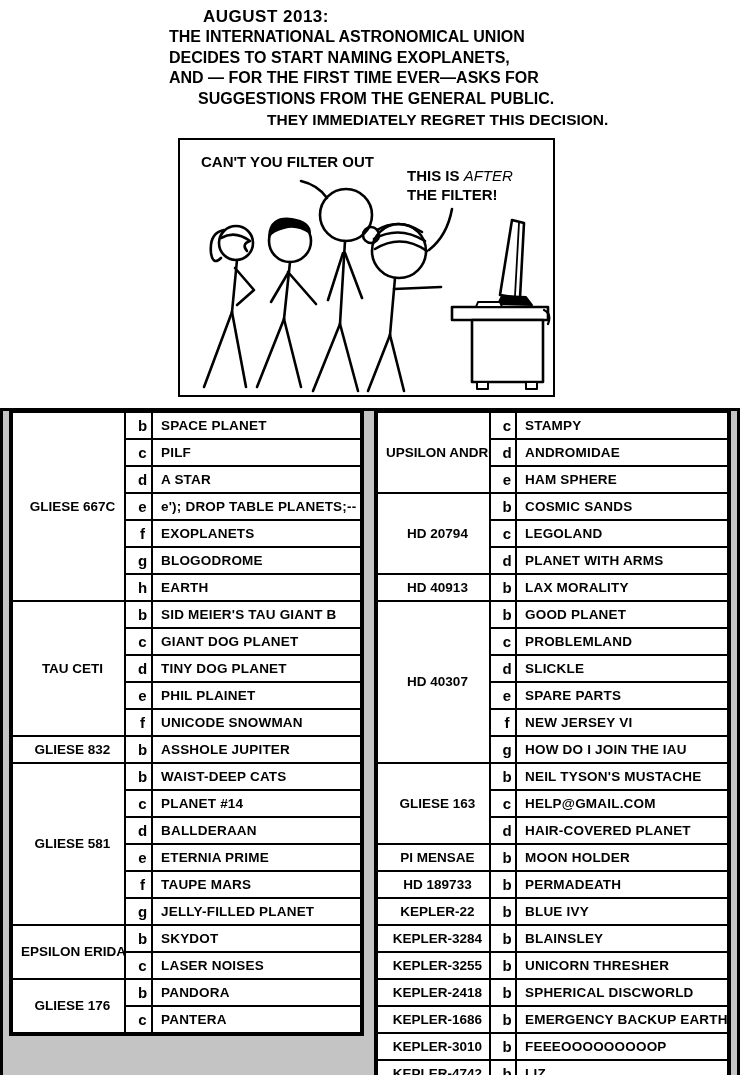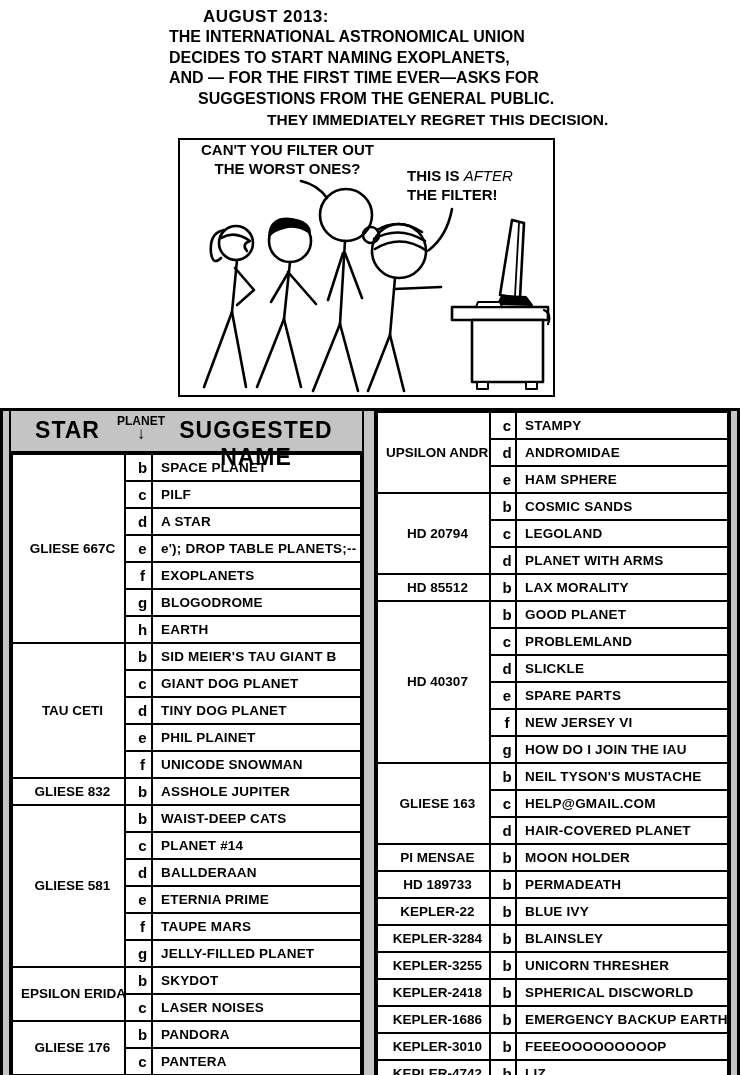--- a/index.html
+++ b/index.html
@@ -24,21 +24,21 @@
   .cap-l3{left:169px;top:89.5px;font-size:16px;margin-left:29px;}
   .cap-regret{left:267px;top:111px;font-size:15.5px;}
 
   
   .panel{
     position:absolute;left:178px;top:138px;width:373px;height:255px;
     border:2.5px solid var(--ink);background:#fff;
   }
   .panel svg{position:absolute;left:0;top:0;}
   .speech{position:absolute;font-weight:700;font-size:15px;line-height:19px;white-space:nowrap;}
-  .speech-left{left:21px;top:0;text-align:center;}
+  .speech-left{left:21px;top:12px;}
   .speech-right{left:227px;top:26px;}
   .speech .em{font-style:italic;font-weight:400;}
 
   
   .table-block{
     position:absolute;left:0;top:408px;width:740px;height:667px;
     background:var(--gray);
     border:3px solid var(--ink);border-bottom:none;
     box-sizing:border-box;overflow:hidden;
   }
@@ -141,37 +141,30 @@
       </g>
       <g>
         <path d="M332,80 L344,83 L340,158 L320,155 Z" fill="#fff"></path>
         <path d="M339,83 L335,156" stroke-width="1.8"></path>
         <path d="M318,164 L322,156 L346,157 L352,165 Z" fill="#000" stroke-width="2"></path>
         <path d="M298,162 L320,162 L322,167 L296,167 Z" fill="#fff" stroke-width="2"></path>
       </g>
     </svg>
     <div class="speech speech-left">
       <div>CAN'T YOU FILTER OUT</div>
-      <div>THE WORST ONES?</div>
     </div>
     <div class="speech speech-right">
       <div><span>THIS IS </span><span class="em">AFTER</span></div>
       <div>THE FILTER!</div>
     </div>
   </div>
 
   <div class="table-block">
 
     <div class="tbl-wrap tbl-left">
-      <div class="tbl-header">
-        <div class="hdr-star">STAR</div>
-        <div class="hdr-planet">PLANET</div>
-        <div class="hdr-arrow">↓</div>
-        <div class="hdr-name">SUGGESTED NAME</div>
-      </div>
       <table class="planet-table" id="left-table">
         <colgroup>
             <col style="width:113px">
             <col style="width:27px">
             <col>
           </colgroup>
         <tbody>
             <tr>
               <td class="star-cell" rowspan="7">GLIESE 667C</td>
               <td class="letter-cell">b</td>
@@ -302,21 +295,21 @@
             </tr>
             <tr>
               <td class="letter-cell">c</td>
               <td class="name-cell">LEGOLAND</td>
             </tr>
             <tr>
               <td class="letter-cell">d</td>
               <td class="name-cell">PLANET WITH ARMS</td>
             </tr>
             <tr>
-              <td class="star-cell" rowspan="1">HD 85512</td>
+              <td class="star-cell" rowspan="1">HD 40913</td>
               <td class="letter-cell">b</td>
               <td class="name-cell">LAX MORALITY</td>
             </tr>
             <tr>
               <td class="star-cell" rowspan="6">HD 40307</td>
               <td class="letter-cell">b</td>
               <td class="name-cell">GOOD PLANET</td>
             </tr>
             <tr>
               <td class="letter-cell">c</td>

